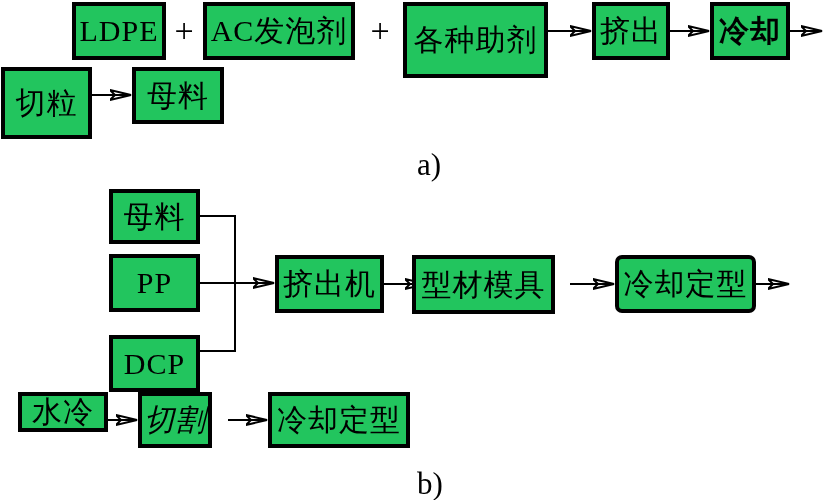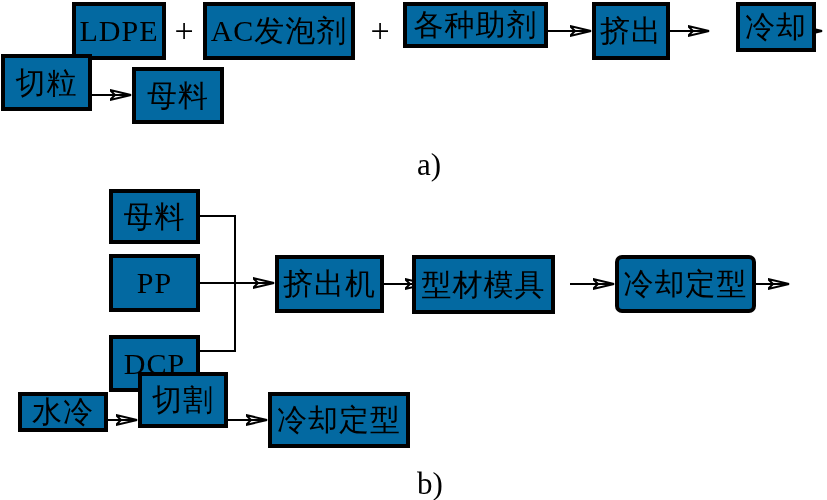--- a/index.html
+++ b/index.html
@@ -9,21 +9,21 @@
     height: 500px;
     background: #ffffff;
     color: #000000;
     font-family: "Liberation Serif", "DejaVu Serif", serif;
     overflow: hidden;
   }
   .box {
     position: absolute;
     box-sizing: border-box;
     border: 4px solid #000000;
-    background: #0369a1;
+    background: #22c55e;
     display: flex;
     align-items: center;
     justify-content: center;
     font-size: 30px;
     letter-spacing: 1px;
     white-space: nowrap;
     line-height: 1;
   }
   .plus {
     position: absolute;
@@ -80,27 +80,27 @@
 
   <div>
     <div class="box" style="left:72px; top:2px; width:94px; height:58px;">LDPE</div>
 
     <div class="plus" style="left:184px; top:31px;">+</div>
 
     <div class="box" style="left:203px; top:2px; width:152px; height:58px;">AC发泡剂</div>
 
     <div class="plus" style="left:380px; top:31px;">+</div>
 
-    <div class="box" style="left:403px; top:2px; width:145px; height:46px;">各种助剂</div>
+    <div class="box" style="left:403px; top:2px; width:145px; height:76px;">各种助剂</div>
 
     <div class="box" style="left:592px; top:2px; width:78px; height:58px;">挤出</div>
 
-    <div class="box" style="left:736px; top:2px; width:80px; height:50px;">冷却</div>
+    <div class="box" style="left:710px; top:2px; width:80px; height:58px;font-weight:bold;">冷却</div>
 
-    <div class="box" style="left:1px; top:54px; width:91px; height:57px;">切粒</div>
+    <div class="box" style="left:1px; top:67px; width:91px; height:72px;">切粒</div>
 
     <div class="box" style="left:132px; top:67px; width:92px; height:57px;">母料</div>
 
     <div class="caption" style="left:429px; top:164px;">a)</div>
   </div>
 
   <div>
     <div class="box" style="left:109px; top:189px; width:91px; height:55px;">母料</div>
 
     <div class="box" style="left:109px; top:254px; width:91px; height:58px;">PP</div>
@@ -108,20 +108,20 @@
     <div class="box" style="left:109px; top:323px; width:91px; height:57px;margin-top:12px;">DCP</div>
 
     <div class="box" style="left:275px; top:255px; width:109px; height:58px;text-align:center;">挤出机</div>
 
     <div class="box" style="left:412px; top:255px; width:143px; height:59px;">型材模具</div>
 
     <div class="box" style="left:615px; top:255px; width:141px; height:58px;border-radius:7px;">冷却定型</div>
 
     <div class="box" style="left:18px; top:392px; width:90px; height:40px;">水冷</div>
 
-    <div class="box" style="left:138px; top:372px; width:90px; height:56px;">切割</div>
+    <div class="box" style="left:138px; top:392px; width:74px; height:56px;font-style:italic;">切割</div>
 
     <div class="box" style="left:268px; top:392px; width:142px; height:56px;">冷却定型</div>
 
     <div class="caption" style="left:430px; top:483px;">b)</div>
   </div>
 
 </div>
 
 </body></html>

